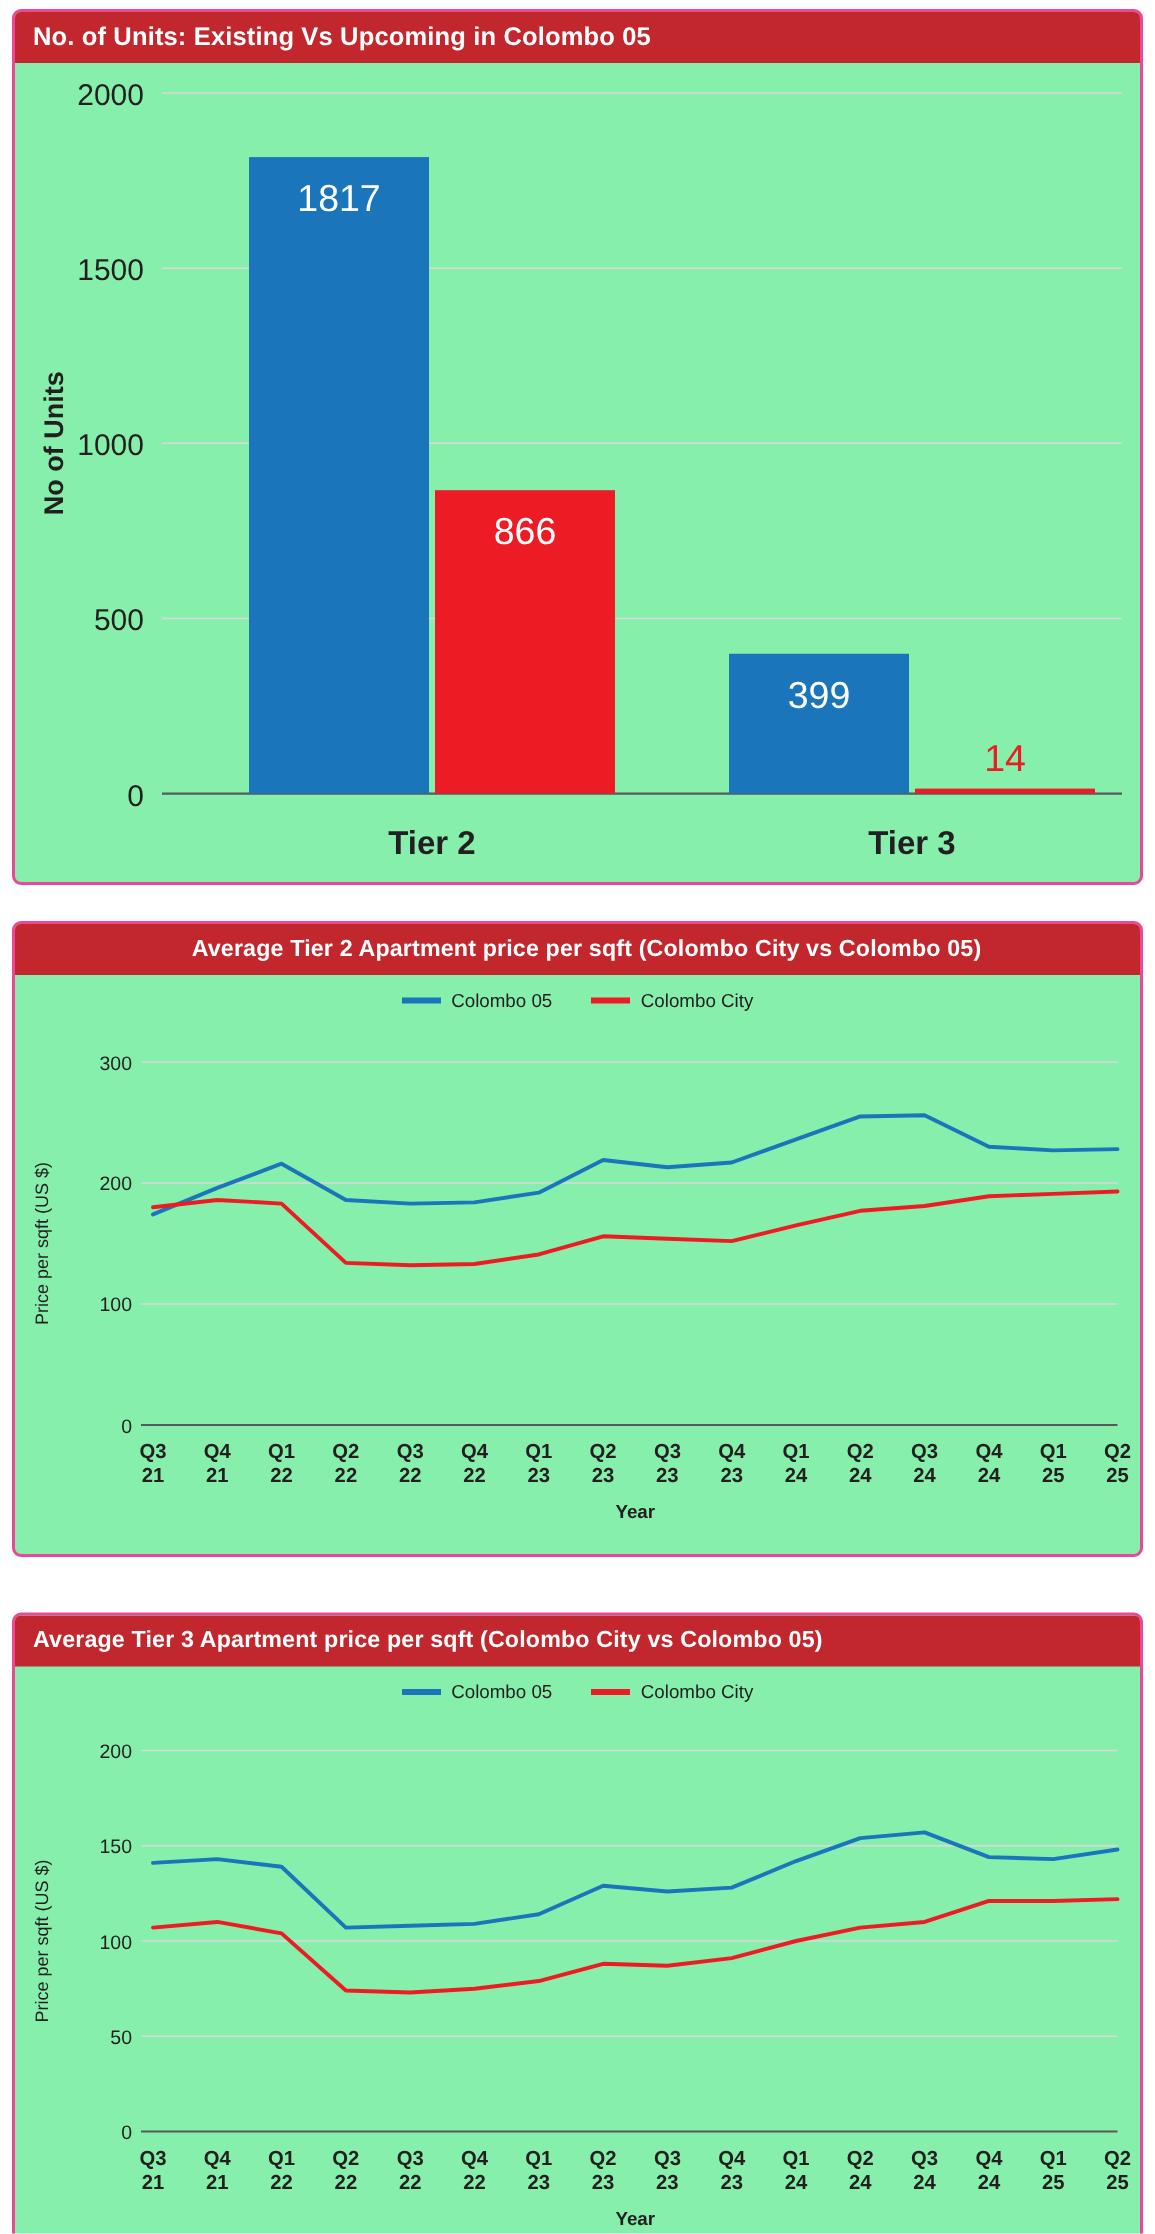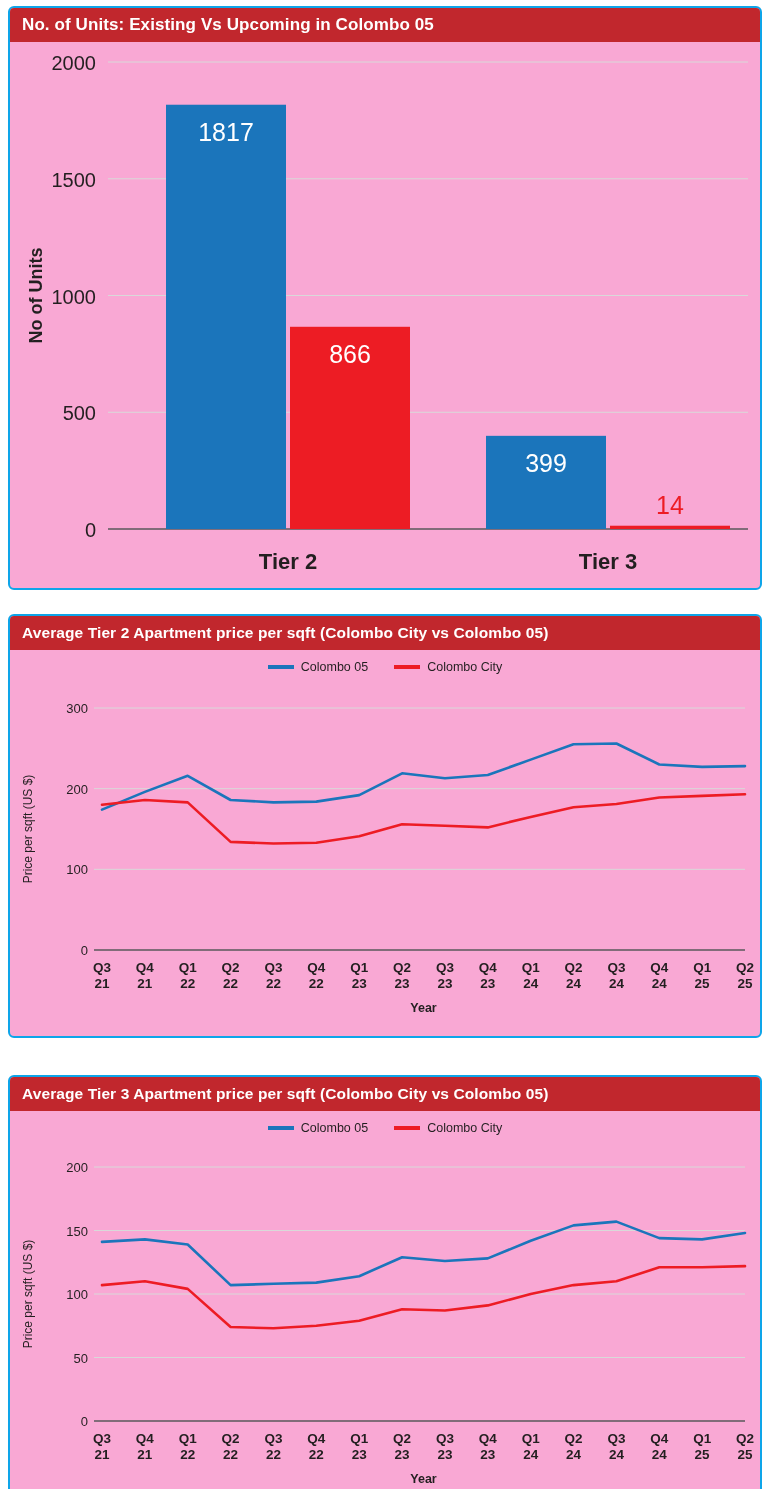--- a/index.html
+++ b/index.html
@@ -12,28 +12,28 @@
     height: 1489px;
     font-family: "Liberation Sans", sans-serif;
     color: #231f20;
     position: relative;
     overflow: hidden;
   }
   .panel {
     position: absolute;
     left: 8px;
     width: 754px;
-    border: 2px solid #0ea5e9;
+    border: 2px solid #ec4899;
     border-radius: 6px;
-    background: #f9a8d4;
+    background: #86efac;
     box-sizing: border-box;
     overflow: hidden;
   }
   #panel-bar  { top: 6px;   height: 584px; }
-  #panel-t2   { top: 614px; height: 424px; }
+  #panel-t2   { top: 614px; height: 424px; text-align: center; }
   #panel-t3   { top: 1050px;height: 432px; margin-top: 25px; }
 
   .panel-title {
     background: #c1272d;
     color: #ffffff;
     font-weight: bold;
     font-size: 17px;
     line-height: 34px;
     height: 34px;
     padding-left: 12px;

